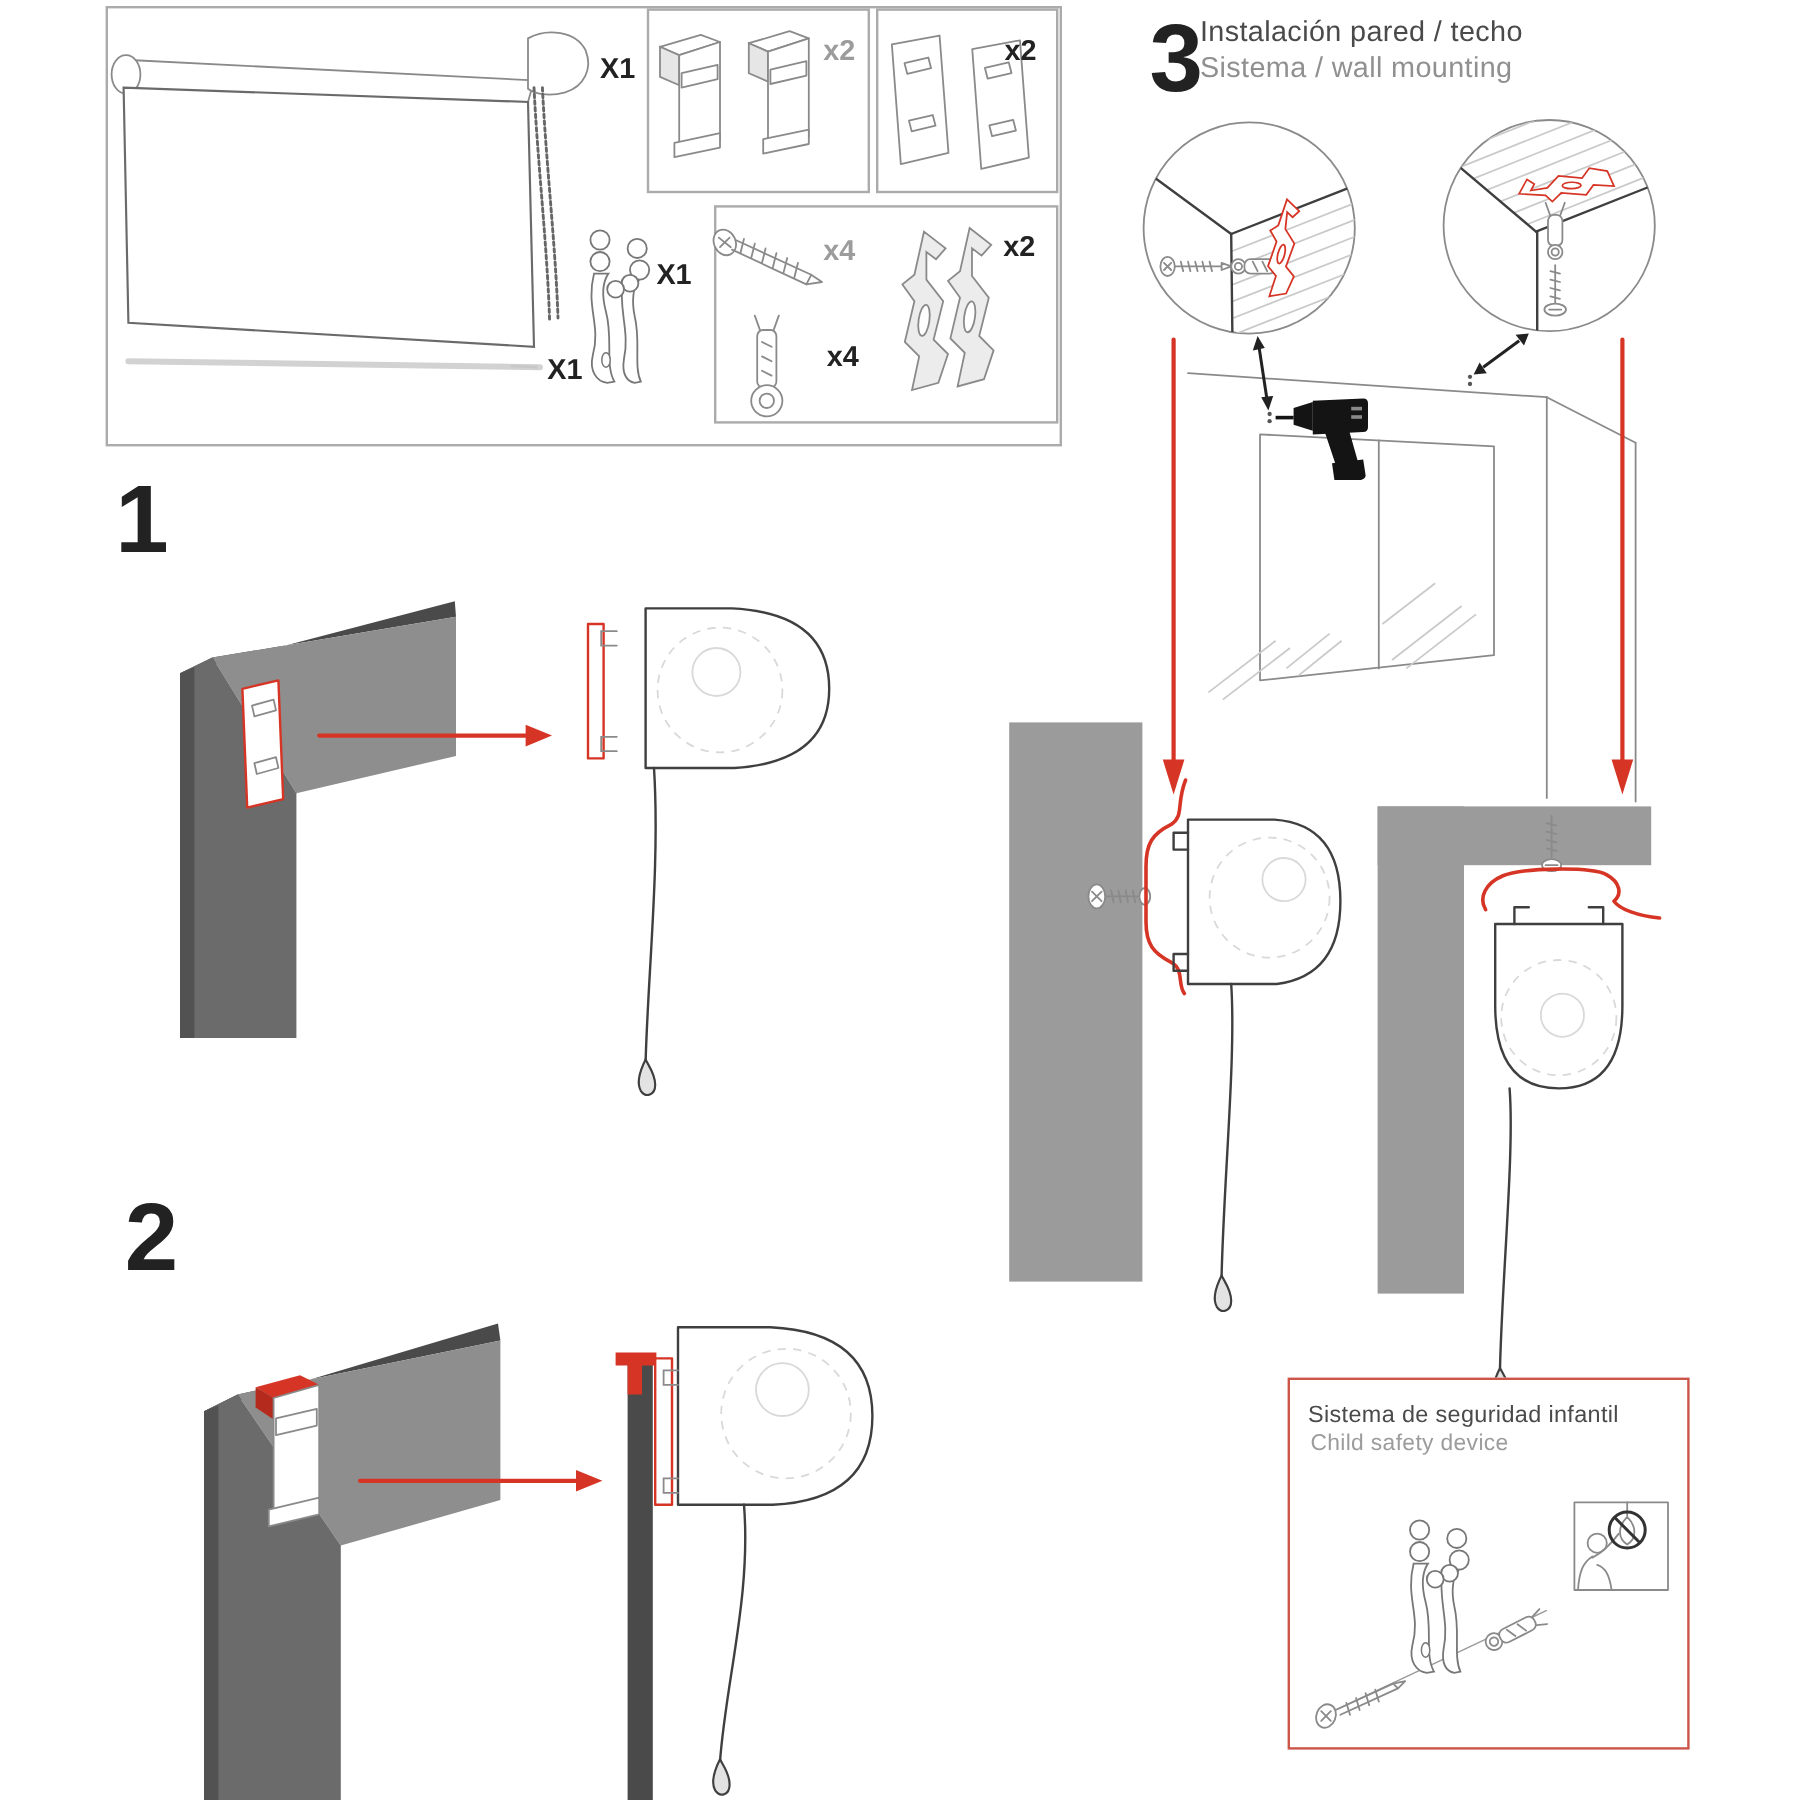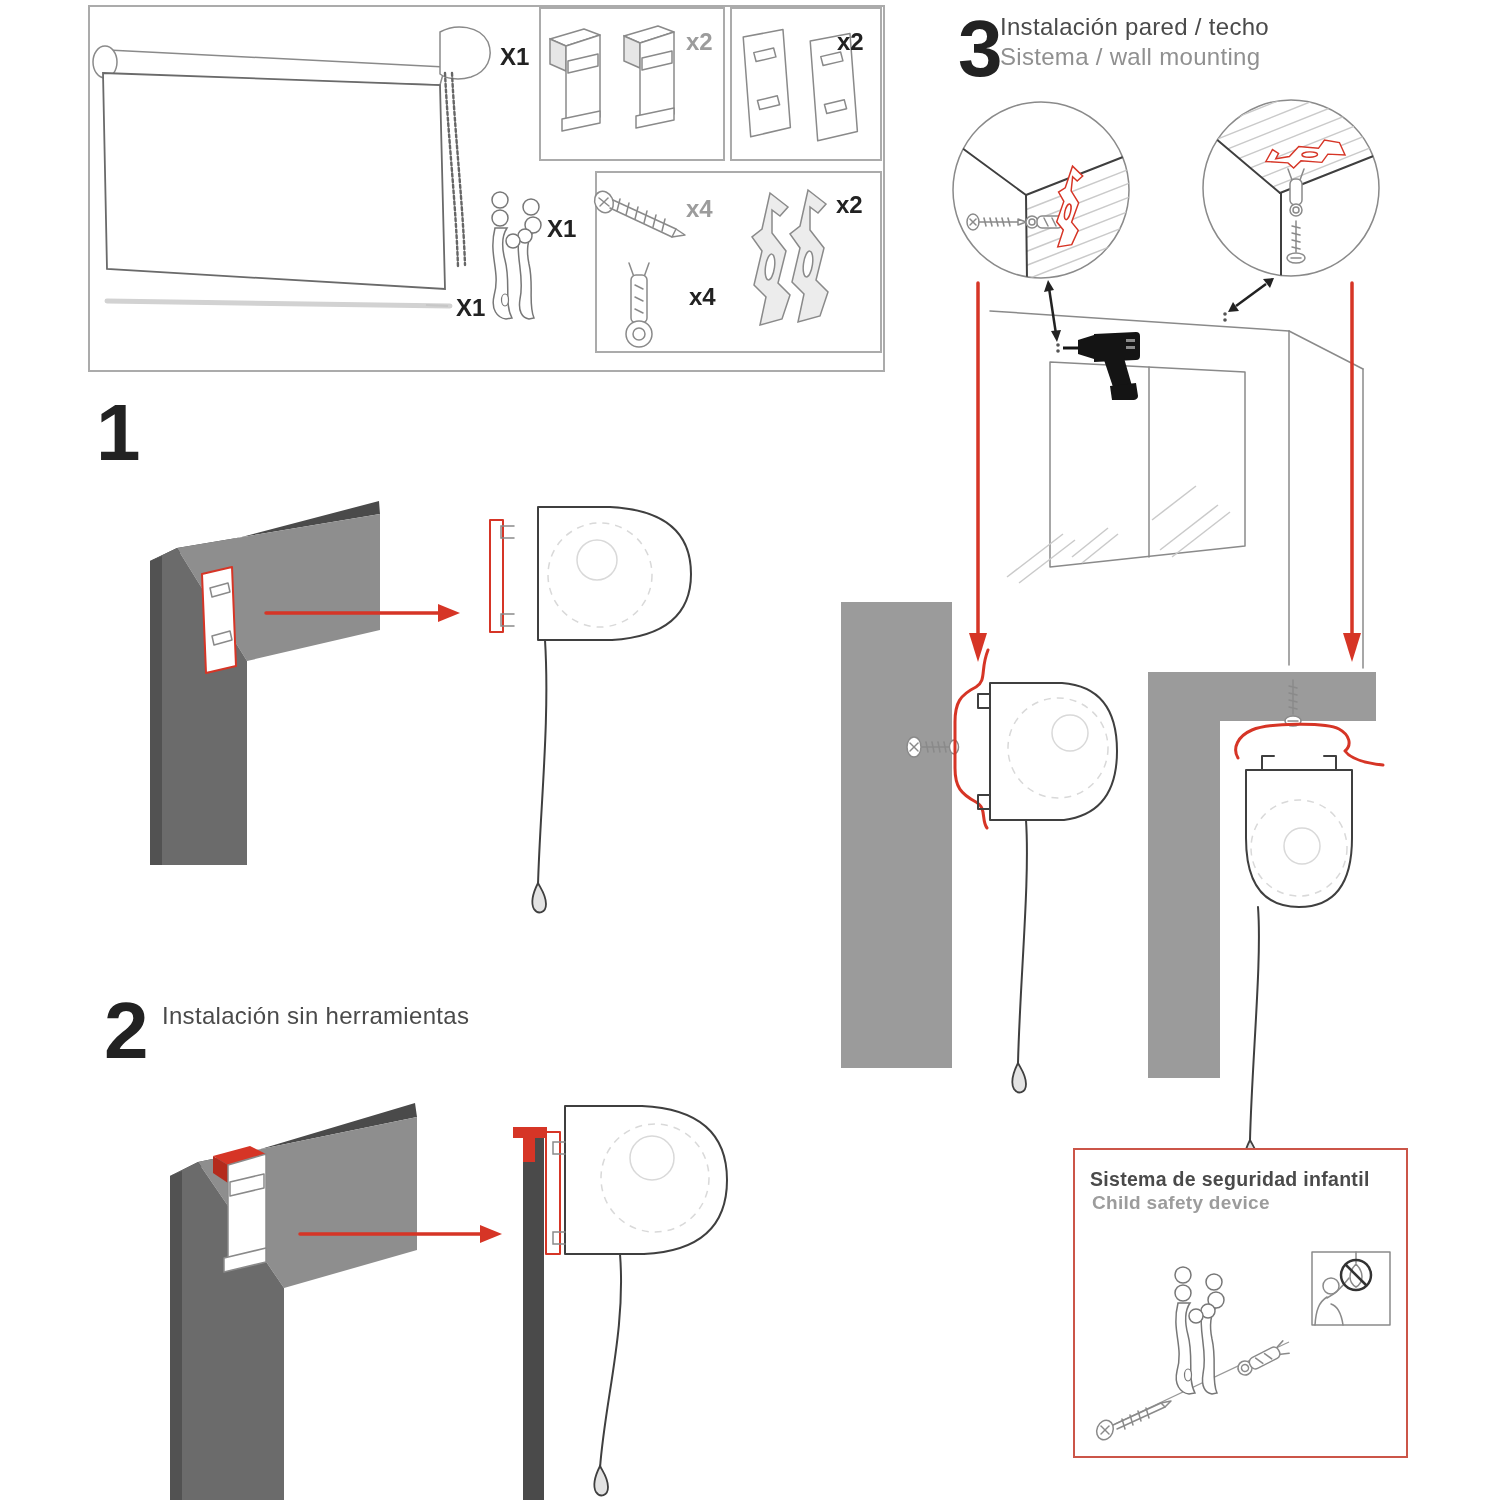--- a/index.html
+++ b/index.html
@@ -7,21 +7,21 @@
        font-family:"Liberation Sans", sans-serif;color:#333;}
   .abs{position:absolute;}
   
   .step-num{position:absolute;font-size:80px;line-height:62px;font-weight:900;
             color:var(--label-dark);letter-spacing:-2px;}
   .step-title{position:absolute;font-size:24px;line-height:31px;letter-spacing:.3px;}
   .step-title .t1{color:var(--text-dark);}
   .step-title .t2{color:var(--text-gray);}
   
   .safety-box{position:absolute;left:1073px;top:1148px;width:335px;height:310px;
-              border:2.5px solid var(--safety-border);background:#fff;box-sizing:border-box;font-weight:bold;}
+              border:2.5px solid var(--safety-border);background:#fff;box-sizing:border-box;}
   .safety-box .st1{position:absolute;left:15px;top:18px;font-size:19.5px;color:var(--text-dark);letter-spacing:.3px;}
   .safety-box .st2{position:absolute;left:17px;top:42px;font-size:19px;color:var(--label-gray);letter-spacing:.3px;text-align:right;}
   
   svg{overflow:visible;}
   svg text{font-family:"Liberation Sans", sans-serif;}
   .q{font-weight:700;font-size:24px;}
   .qd{fill:var(--label-dark);}  .qg{fill:var(--label-gray);}
   .ink{stroke:var(--ink);fill:none;stroke-width:2;stroke-linecap:round;stroke-linejoin:round;}
   .thin{stroke:var(--sketch);fill:none;stroke-width:1.5;stroke-linecap:round;}
   .part{fill:#fff;stroke:var(--sketch);stroke-width:1.5;stroke-linejoin:round;}
@@ -180,21 +180,20 @@
     <circle cx="477" cy="80" r="20" class="lite"></circle>
     <polyline points="394,58 381,58 381,46 394,46" class="thin" stroke="#555"></polyline>
     <polyline points="394,134 381,134 381,146 394,146" class="thin" stroke="#555"></polyline>
     <path d="M425,160 C430,240 420,330 418,405" class="ink" stroke-width="2"></path>
     <use href="#drop" transform="translate(418,405)"></use>
   </g>
 </svg>
 
 <div class="step-num" style="left:104px;top:1000px">2</div>
 <div class="step-title" style="left:162px;top:1000px">
-  <div class="t1">Instalación sin herramientas</div>
 </div>
 
 <svg class="abs" style="left:150px;top:1070px" width="600" height="445" viewBox="0 0 600 445">
   <polygon points="20,106 265,33 267,47 48,92" class="edge"></polygon>
   <polygon points="48,92 267,47 267,180 134,218" class="slab"></polygon>
   <polygon points="20,106 48,92 134,218 134,430 20,430" class="post"></polygon>
   <polygon points="20,106 32,101 32,430 20,430" fill="#525252"></polygon>
 
   <g>
     <polygon points="63,86 100,76 116,84 78,95" class="redfill"></polygon>

